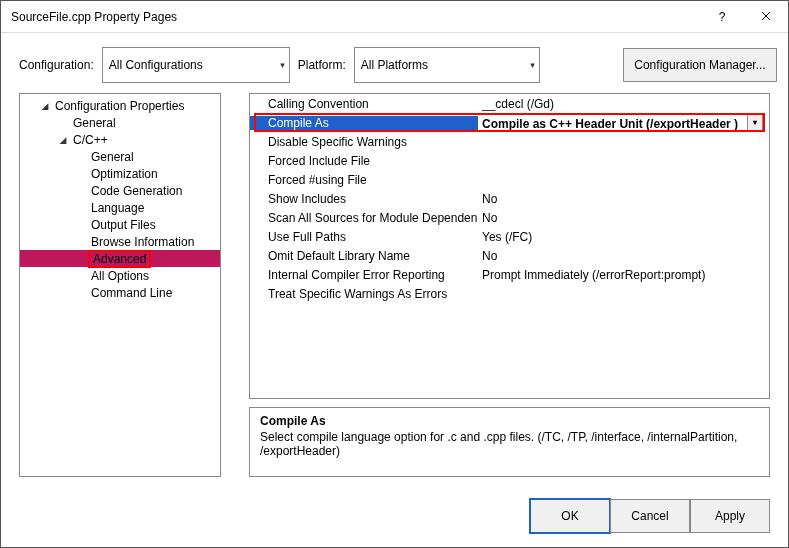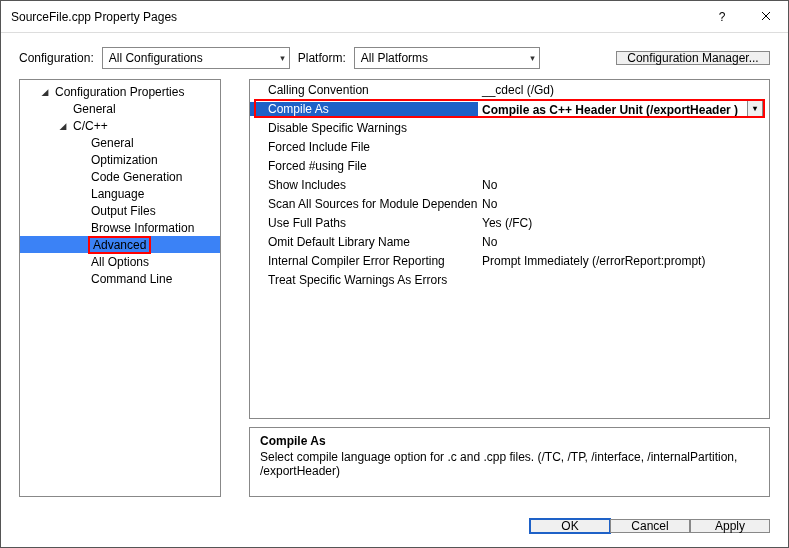--- a/index.html
+++ b/index.html
@@ -31,38 +31,38 @@
     height: 32px;
     display: flex;
     align-items: center;
     justify-content: center;
     cursor: pointer;
   }
   .config-row {
     display: flex;
     align-items: center;
     gap: 8px;
-    padding: 14px 18px 10px 18px;
+    padding: 14px 11px 10px 18px;
   }
   .config-row label { font-size: 12px; }
   .combo {
-    height: 22px;
+    height: 36px;
     border: 1px solid #888;
     background: #fff;
     display: flex;
     align-items: center;
     justify-content: space-between;
     padding: 0 4px 0 6px;
     cursor: pointer;
   }
   .combo .chev { font-size: 9px; color: #333; }
   .cfg-combo { width: 188px; }
   .plat-combo { width: 186px; }
   .btn {
-    height: 14px;
+    height: 34px;
     border: 1px solid #888;
     background: #f0f0f0;
     padding: 0 10px;
     display: flex;
     align-items: center;
     justify-content: center;
     cursor: pointer;
     font-size: 12px;
   }
   .cfgmgr-btn { width: 154px; margin-left: auto; }
@@ -84,21 +84,21 @@
     align-items: center;
     height: 17px;
     padding-left: 4px;
     cursor: pointer;
     white-space: nowrap;
   }
   .tw { width: 14px; display: inline-flex; align-items: center; justify-content: center; }
   .twist { font-size: 9px; color: #333; display:inline-block; }
   .twist.exp { transform: none; }
   .tree-label { padding: 0 3px; }
-  .tree-row.selected { background: #3b82f6; }
+  .tree-row.selected { background: #be185d; }
   .tree-row.hl .tree-label { border: 2px solid red; }
   .ind1 { padding-left: 18px; }
   .ind2 { padding-left: 36px; }
   .ind3 { padding-left: 54px; }
   .rightcol {
     flex: 1;
     display: flex;
     flex-direction: column;
     gap: 8px;
     min-width: 0;

